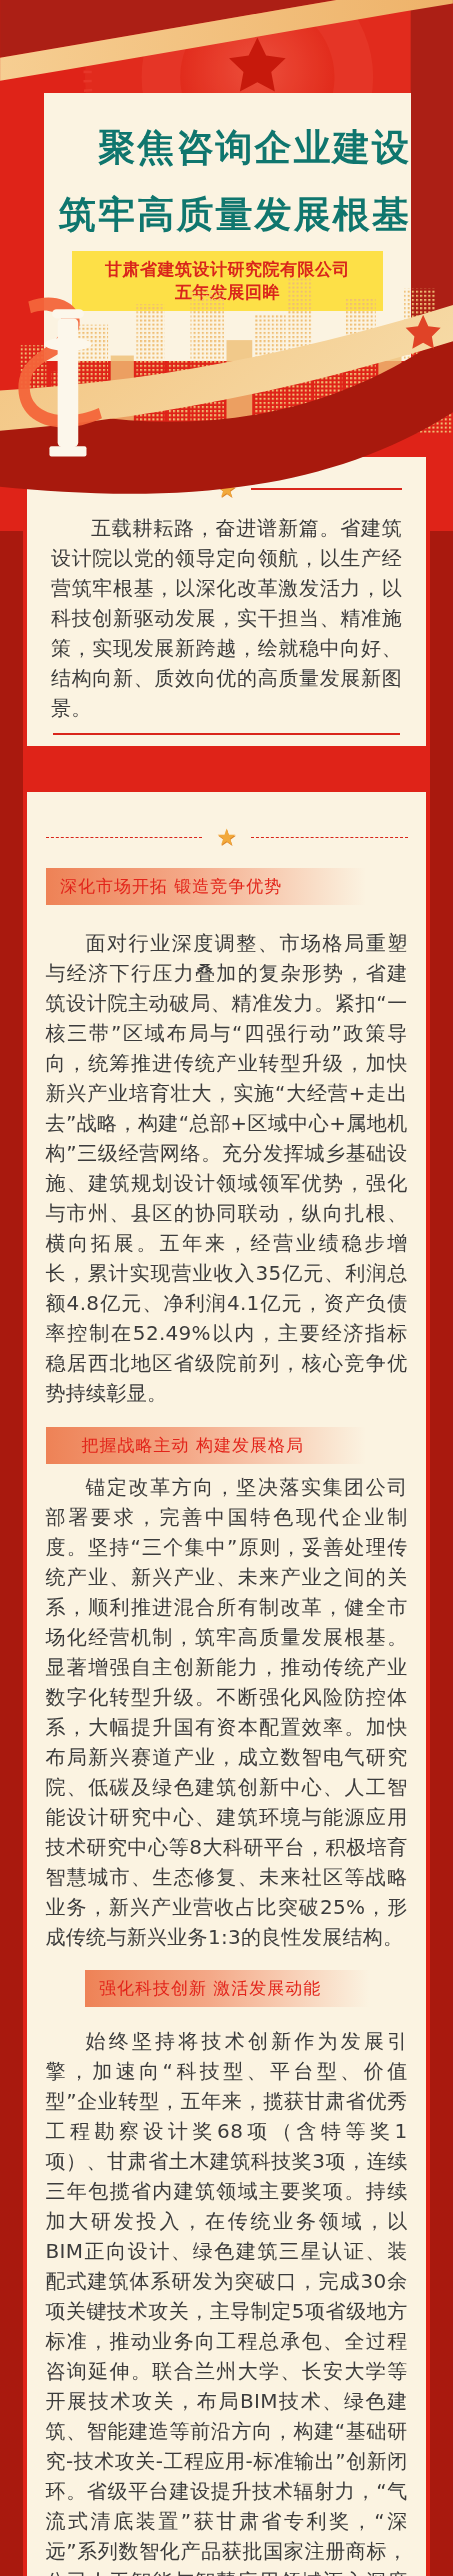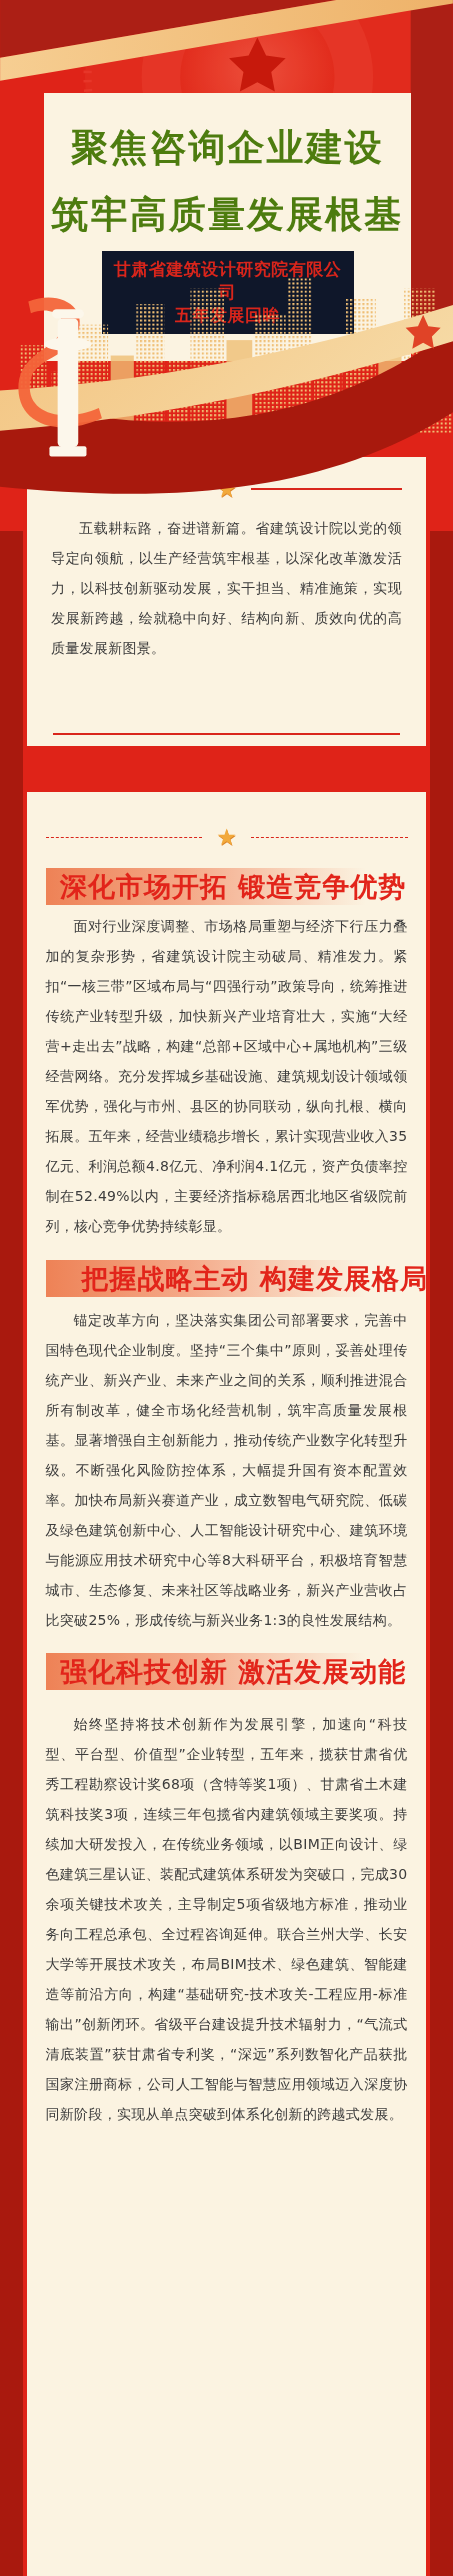--- a/index.html
+++ b/index.html
@@ -17,25 +17,25 @@
   
   .header{position:relative;height:457px;z-index:3;}
   .header svg{display:block;}
   .hdr-bg{position:absolute;top:0;left:0;}
   .hdr-waves{position:absolute;top:278px;left:0;z-index:4;}
   .title-card{
     position:absolute;left:44px;top:93px;width:367px;height:268px;
     background:#FBF3E1;z-index:2;text-align:center;padding-top:36px;
   }
   .title-line{
-    font-size:37px;font-weight:900;color:#4d7c0f;letter-spacing:2.1px;line-height:1;
+    font-size:37px;font-weight:900;color:#0f766e;letter-spacing:2.1px;line-height:1;text-align:right;
   }
   .title-line + .title-line{margin-top:30px;}
   .subtitle-box{
-    width:252px;margin:17.5px auto 0;background:#0f172a;padding:7.7px 4.1px 6.7px;
+    width:311px;margin:17.5px auto 0;background:#fde047;padding:7.7px 4.1px 6.7px;
   }
   .subtitle-line{font-size:17px;font-weight:700;color:#D9251B;line-height:23px;letter-spacing:0.5px;}
 
   
   .card{
     position:relative;margin:0 27px;background:#FBF3E1;z-index:1;
     display:flex;flex-direction:column;
   }
   .card-a{height:289px;padding:0 24px;}
   .card-b{height:2225px;margin-top:46px;padding:0 18.5px;overflow:hidden;}
@@ -46,41 +46,41 @@
   .divider .line.dashed{height:0;background:none;border-top:1.5px dashed #D9251B;}
   .divider .star{
     font-size:23px;line-height:20.6px;color:#F2A93B;margin:0 14.4px;
     text-shadow:0.5px 1px 0 #DB8326;
   }
   .card-a .divider{margin-top:21.6px;}
   .card-b .divider{margin-top:35px;}
 
   
   .para{
-    font-size:14px;line-height:30px;color:#3C3C3C;text-align:justify;
+    font-size:20px;line-height:30px;color:#3C3C3C;text-align:justify;
     text-indent:2em;letter-spacing:0.3px;margin:0;
   }
   .card-a .para{margin-top:13.4px;}
 
   
   .bottom-rule{height:1.5px;background:#D9251B;margin:auto 2.1px 0;}
   .card-a .bottom-rule{margin-bottom:11.3px;}
 
   
   .band{
     height:37px;line-height:37px;margin-right:13.4px;padding-left:14.4px;
-    font-size:27px;font-weight:700;color:#E2241A;letter-spacing:1px;
+    font-size:17px;font-weight:400;color:#E2241A;letter-spacing:1px;
     background:linear-gradient(90deg,#EE8256 0%,#F4A887 40%,rgba(251,243,225,0) 92%);
     white-space:nowrap;
   }
   .band-1{margin-top:20.6px;}
   .band-2{margin-top:18.5px;padding-left:36px;}
-  .band-3{margin-top:18.5px;}
+  .band-3{margin-top:18.5px;margin-left:39px;}
   .sec-para{margin-top:18.5px;}
-  .sec-para-1{margin-top:6px;}
+  .sec-para-1{margin-top:23px;}
   .sec-para-2{margin-top:8px;}
 </style>
 </head>
 <body>
 
 <div class="page">
 
   <div class="side-strip left"></div>
   <div class="side-strip right"></div>
 

